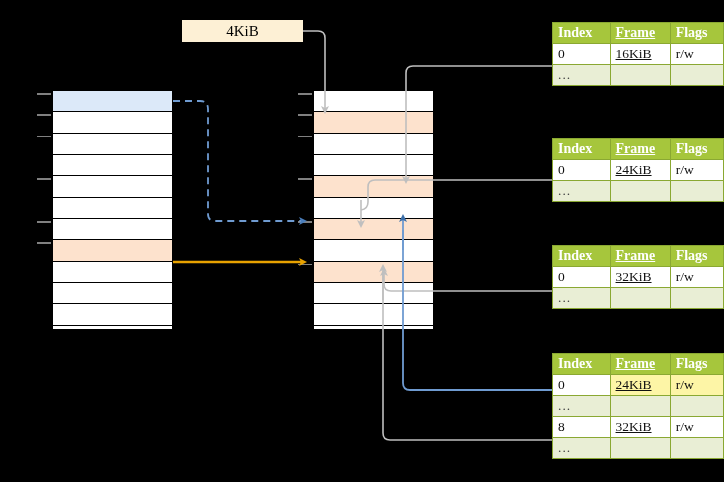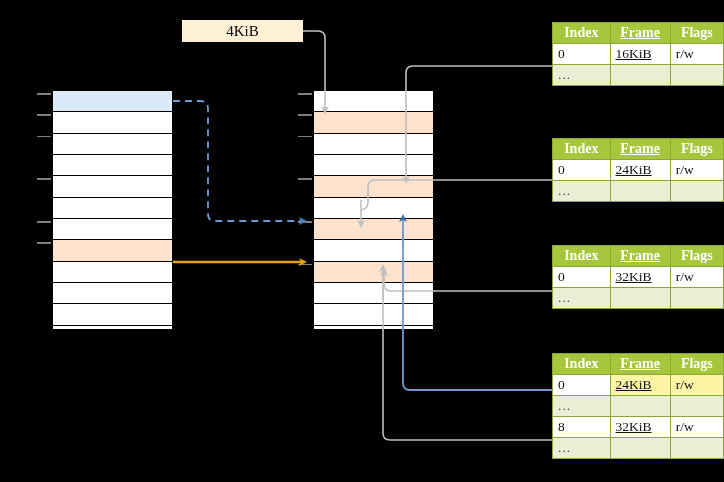--- a/index.html
+++ b/index.html
@@ -20,21 +20,21 @@
   
   .tick{position:absolute;height:1.6px;background:#808080;width:14px;left:-16px;}
 
   
   .kib{background:#fdf0d5;border:none;color:#000;font-size:15px;
        display:flex;align-items:center;justify-content:center;}
 
   
   table.ft{border-collapse:collapse;position:absolute;background:#fff;
            font-size:13.5px;color:#111;}
-  table.ft th{background:#a6c63c;color:#fff;font-weight:bold;text-align:center;
+  table.ft th{background:#a6c63c;color:#fff;font-weight:bold;text-align:left;
               padding:2px 5px;border:1px solid #8aa832;font-size:14px;}
   table.ft td{border:1px solid #8aa832;padding:2px 5px;background:#fff;
               height:16px;vertical-align:middle;}
   table.ft tr.ell td{background:#e9eed5;color:#444;letter-spacing:1px;}
   table.ft td.hl{background:#fdf5a6;}
   .fcol0{width:58px;}
   .fcol1{width:58px;text-decoration:underline;}
   .fcol2{width:52px;}
 
   svg.wires{position:absolute;left:0;top:0;width:724px;height:482px;

